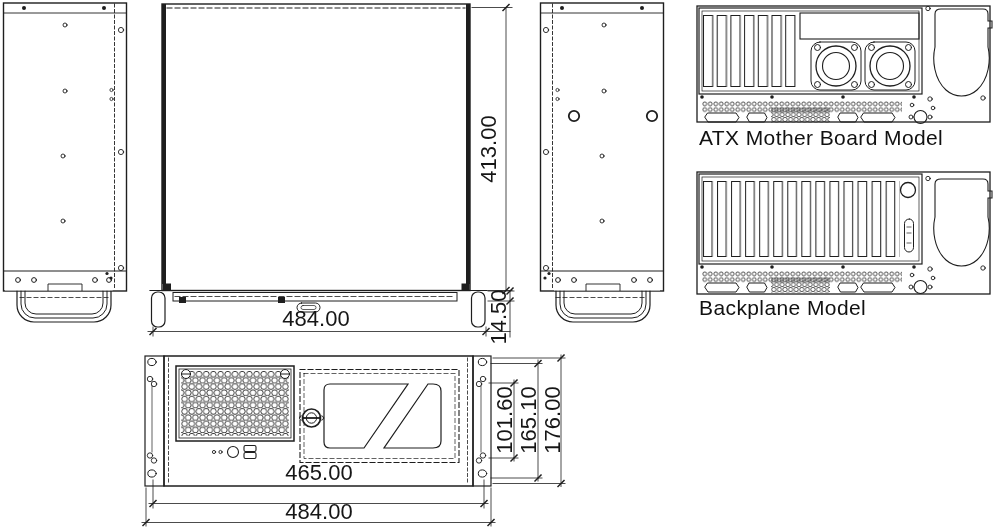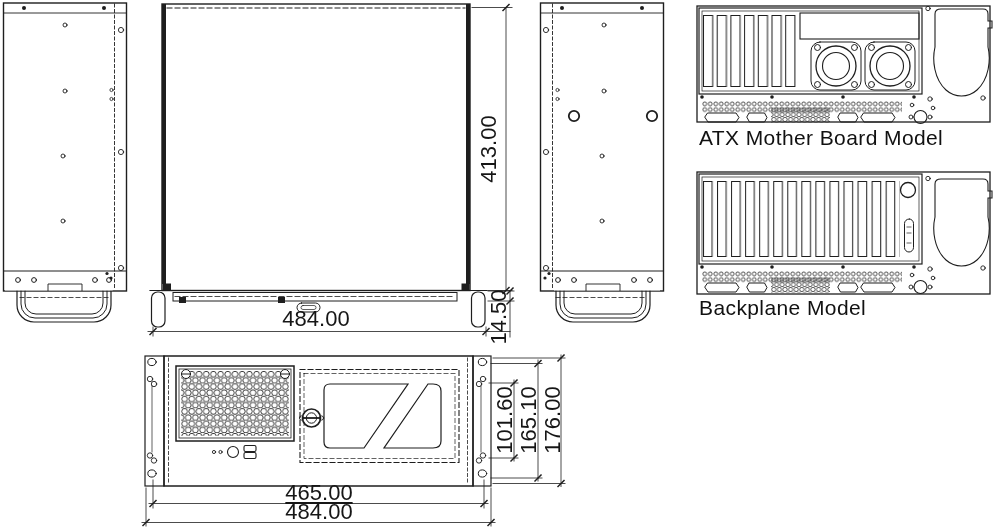--- a/index.html
+++ b/index.html
@@ -309,21 +309,21 @@
 <span class="dim vert" style="left:449px; top:137px; width:80px;">413.00</span>
 
 <span class="dim" style="left:276px; top:307px; width:80px;">484.00</span>
 
 <span class="dim vert" style="left:464px; top:305px; width:70px;">14.50</span>
 
 <span class="model-label" style="left:699px; top:126px;">ATX Mother Board Model</span>
 
 <span class="model-label" style="left:699px; top:296px;">Backplane Model</span>
 
-<span class="dim" style="left:279px; top:481px; width:80px;text-decoration:underline;">465.00</span>
+<span class="dim" style="left:279px; top:461px; width:80px;">465.00</span>
 
 <span class="dim" style="left:279px; top:500px; width:80px;">484.00</span>
 
 <span class="dim vert" style="left:469px; top:408px; width:72px;">101.60</span>
 
 <span class="dim vert" style="left:493px; top:408px; width:72px;">165.10</span>
 
 <span class="dim vert" style="left:517px; top:408px; width:72px;">176.00</span>
 
 </div>

